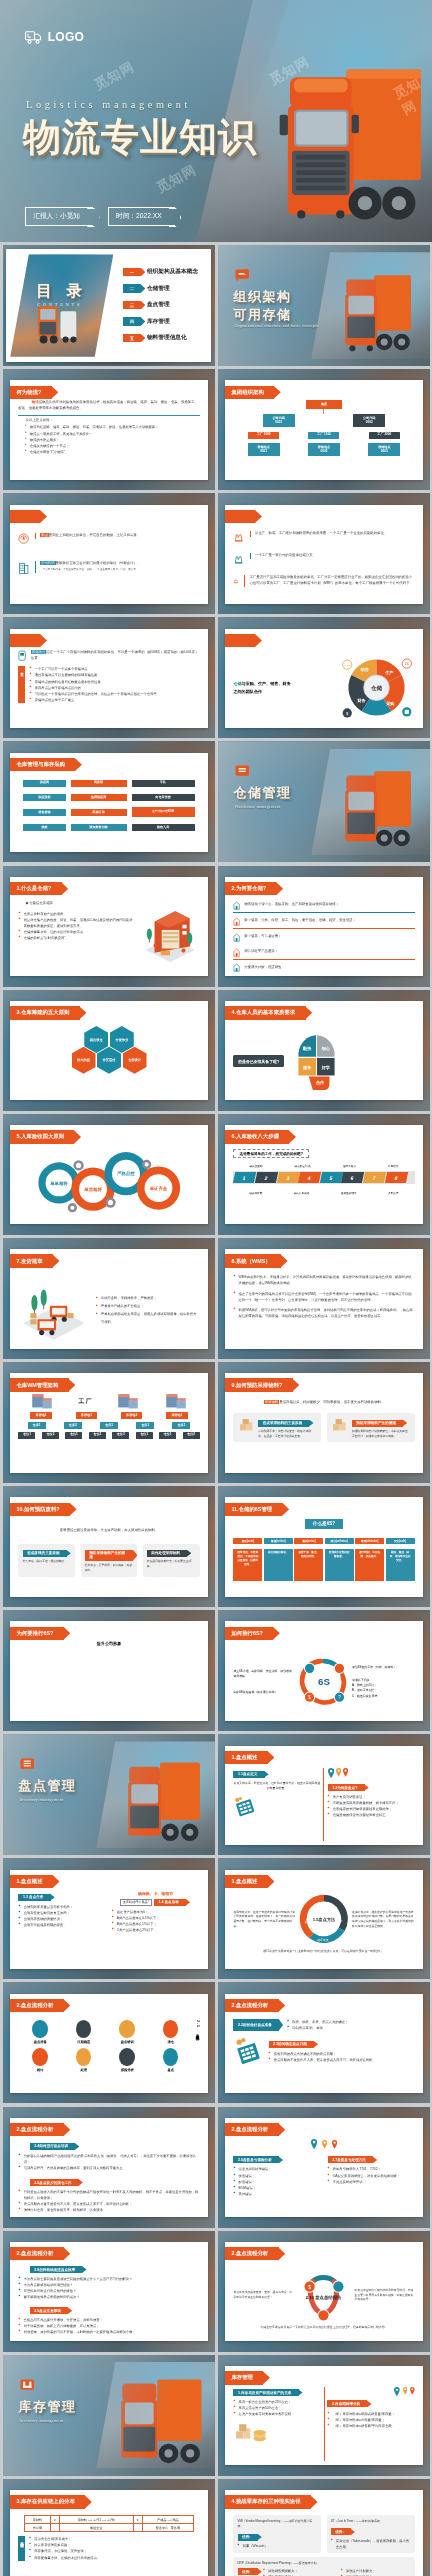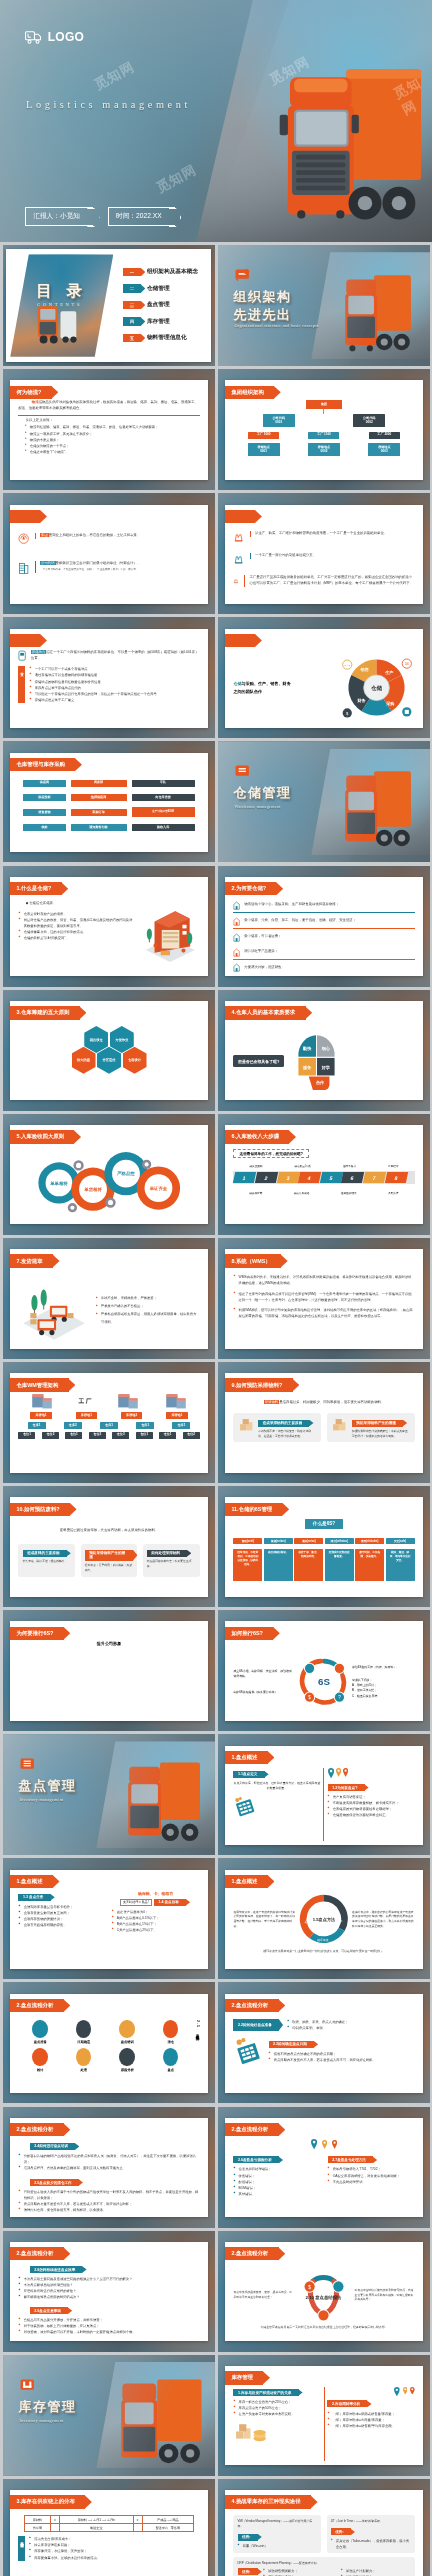--- a/index.html
+++ b/index.html
@@ -207,20 +207,21 @@
       <rect x="1" y="3" width="18" height="16" rx="2" fill="none" stroke="#fff" stroke-width="2.2"></rect>
       <path d="M19 8 h7 l5 5 v6 h-12 z" fill="none" stroke="#fff" stroke-width="2.2"></path>
       <circle cx="9" cy="23" r="3" fill="none" stroke="#fff" stroke-width="2.2"></circle>
       <circle cx="25" cy="23" r="3" fill="none" stroke="#fff" stroke-width="2.2"></circle>
       <path d="M6 7 v7 h6" fill="none" stroke="#fff" stroke-width="2"></path>
     </svg>
     <span class="logo-text">LOGO</span>
   </div>
 
   <div class="cover-sub">Logistics management</div>
+  <div class="cover-title">物流专业知识</div>
 
   <div class="cover-meta">
     <div class="meta-chip">汇报人：小觅知</div>
     <div class="meta-chip">时间：2022.XX</div>
   </div>
 
   <div class="wm" style="left:93px; top:67px;">觅知网</div>
   <div class="wm" style="left:268px; top:62px;">觅知网</div>
   <div class="wm" style="left:397px; top:77px;">觅知网</div>
   <div class="wm" style="left:155px; top:170px;">觅知网</div>
@@ -286,21 +287,21 @@
         <circle cx="126" cy="148" r="16" fill="#2b3034"></circle>
           <circle cx="126" cy="148" r="7" fill="#8e979d"></circle>
       </svg>
       <div class="secveil"></div>
       <svg class="num" viewBox="0 0 30 26">
         <rect x="1" y="3" width="26" height="18" rx="3" fill="#e8561f"></rect>
         <rect x="7" y="10" width="14" height="3" fill="#fff"></rect>
         <path d="M1 21 l5 5 v-5z" fill="#e8561f"></path>
         <circle cx="22" cy="7" r="5" fill="#e8561f"></circle>
       </svg>
-      <h2><span>组织架构</span><br><span>先进先出</span></h2>
+      <h2><span>组织架构</span><br><span>可用存储</span></h2>
       <div class="en" style="top:78px">Organizational structure and basic concepts</div>
     </div>
   </div>
 
   <div class="thumb">
     <div class="grain2"></div>
     <div class="card">
       <div class="ribbon">何为物流?</div>
       <div class="body" style="top:17.5px;">
         <p class="txt" style="text-indent:13.4px;"><b>物流</b><span>指物品从供应地到接收地的实体流动过程，根据实际需要，将运输、储存、装卸、搬运、包装、流通加工、配送、信息处理等基本功能实施有机结合。</span></p>

